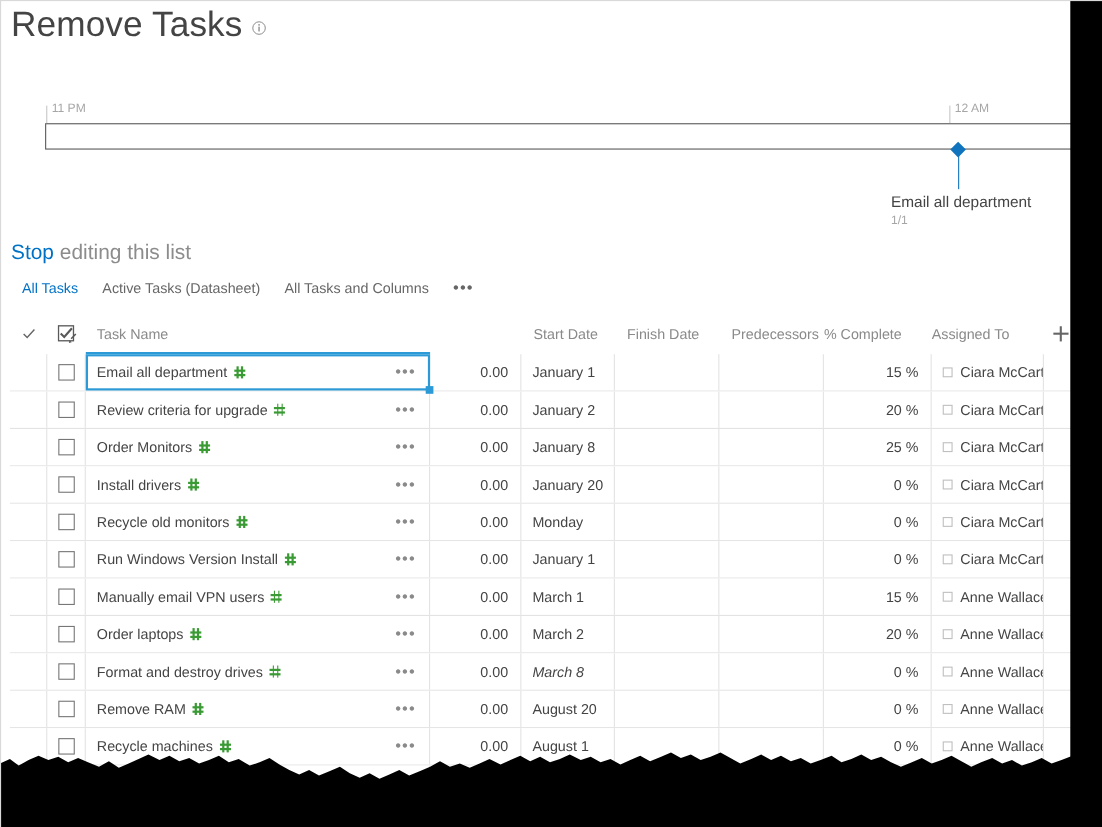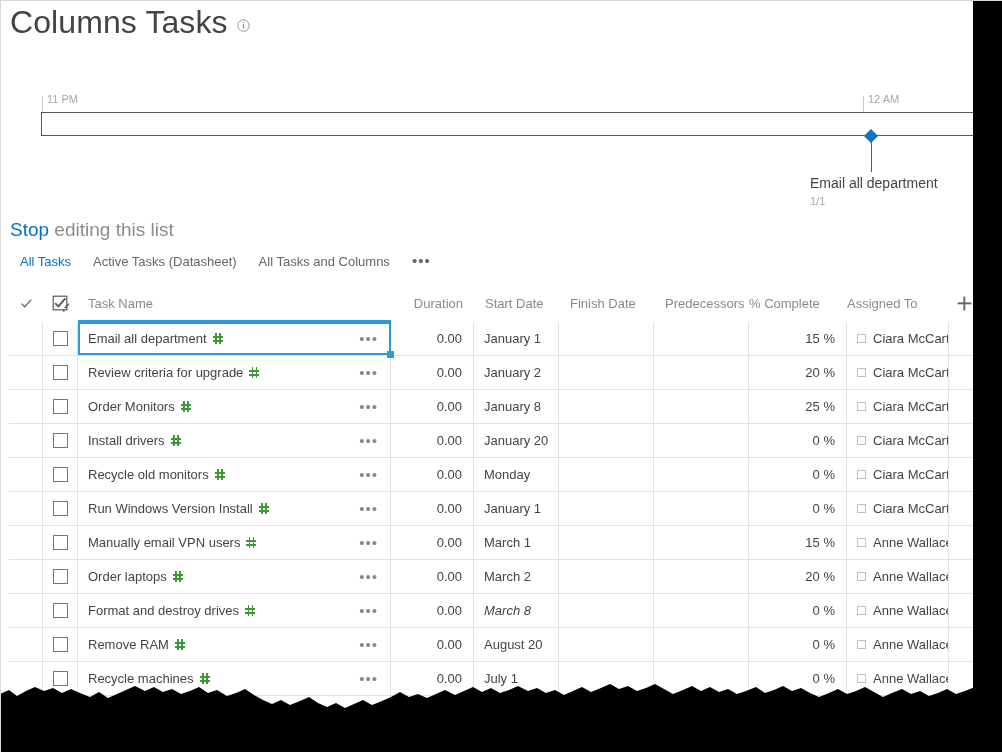--- a/index.html
+++ b/index.html
@@ -314,21 +314,21 @@
     pointer-events: none;
   }
   #torn-bottom svg { display: block; }
 </style>
 </head>
 <body>
 
 <div id="page">
 
   <div id="title-row">
-    <div id="page-title">Columns Tasks</div>
+    <div id="page-title">Remove Tasks</div>
     <svg id="info-icon" viewBox="0 0 16 16">
       <circle cx="8" cy="8" r="7" fill="none" stroke="#8a8a8a" stroke-width="1.1"></circle>
       <circle cx="8" cy="4.4" r="0.95" fill="#8a8a8a"></circle>
       <rect x="7.25" y="6.4" width="1.5" height="5.4" fill="#8a8a8a"></rect>
     </svg>
   </div>
 
   <div id="timeline">
     <div class="tl-tick" style="left:1px"></div>
     <div class="tl-tick-label" style="left:1px">11 PM</div>
@@ -370,21 +370,20 @@
       <div class="hcell center" style="left:34px;width:35px;">
         <svg width="18" height="18" viewBox="0 0 18 18">
           <rect x="1.2" y="1.2" width="13.6" height="13.6" fill="none" stroke="#595959" stroke-width="1.2"></rect>
           <path d="M3.2 8.2 L6.4 11.4 L13.4 3.4" fill="none" stroke="#595959" stroke-width="1.9"></path>
           <path d="M11.2 14.2 L10.6 16.8 L13.2 16.2 Z" fill="#595959"></path>
           <path d="M12.2 12.4 L16.4 8.2 L17.4 9.2 L13.2 13.4 Z" fill="#595959"></path>
         </svg>
       </div>
 
       <div class="hcell pad" style="left:69px;width:313px;padding-left:10px;">Task Name</div>
-      <div class="hcell right" style="left:382px;width:83px;padding-right:11px;">Duration</div>
       <div class="hcell" style="left:465px;width:85px;padding-left:11px;">Start Date</div>
       <div class="hcell" style="left:550px;width:95px;padding-left:11px;">Finish Date</div>
       <div class="hcell" style="left:645px;width:95px;padding-left:11px;">Predecessors</div>
       <div class="hcell" style="left:740px;width:98px;padding-left:0px;">% Complete</div>
       <div class="hcell" style="left:838px;width:102px;padding-left:0px;">Assigned To</div>
 
       <div id="h-plus">
         <svg width="15" height="15" viewBox="0 0 15 15">
           <rect x="6.4" y="0.6" width="1.9" height="13.8" fill="#666666"></rect>
           <rect x="0.6" y="6.4" width="13.8" height="1.9" fill="#666666"></rect>
@@ -791,21 +790,21 @@
                 <i class="v1"></i>
                 <i class="v2"></i>
               </span>
             </div>
             <span class="ellipsis-btn">•••</span>
           </div>
           <div class="cell right" style="left: 382px; width: 83px;">
             <span>0.00</span>
           </div>
           <div class="cell pad" style="left: 465px; width: 85px;">
-            <span>July 1</span>
+            <span>August 1</span>
           </div>
           <div class="cell pad" style="left: 550px; width: 95px;">
             <span></span>
           </div>
           <div class="cell pad" style="left: 645px; width: 95px;">
             <span></span>
           </div>
           <div class="cell right" style="left: 740px; width: 98px;">
             <span>0 %</span>
           </div>

